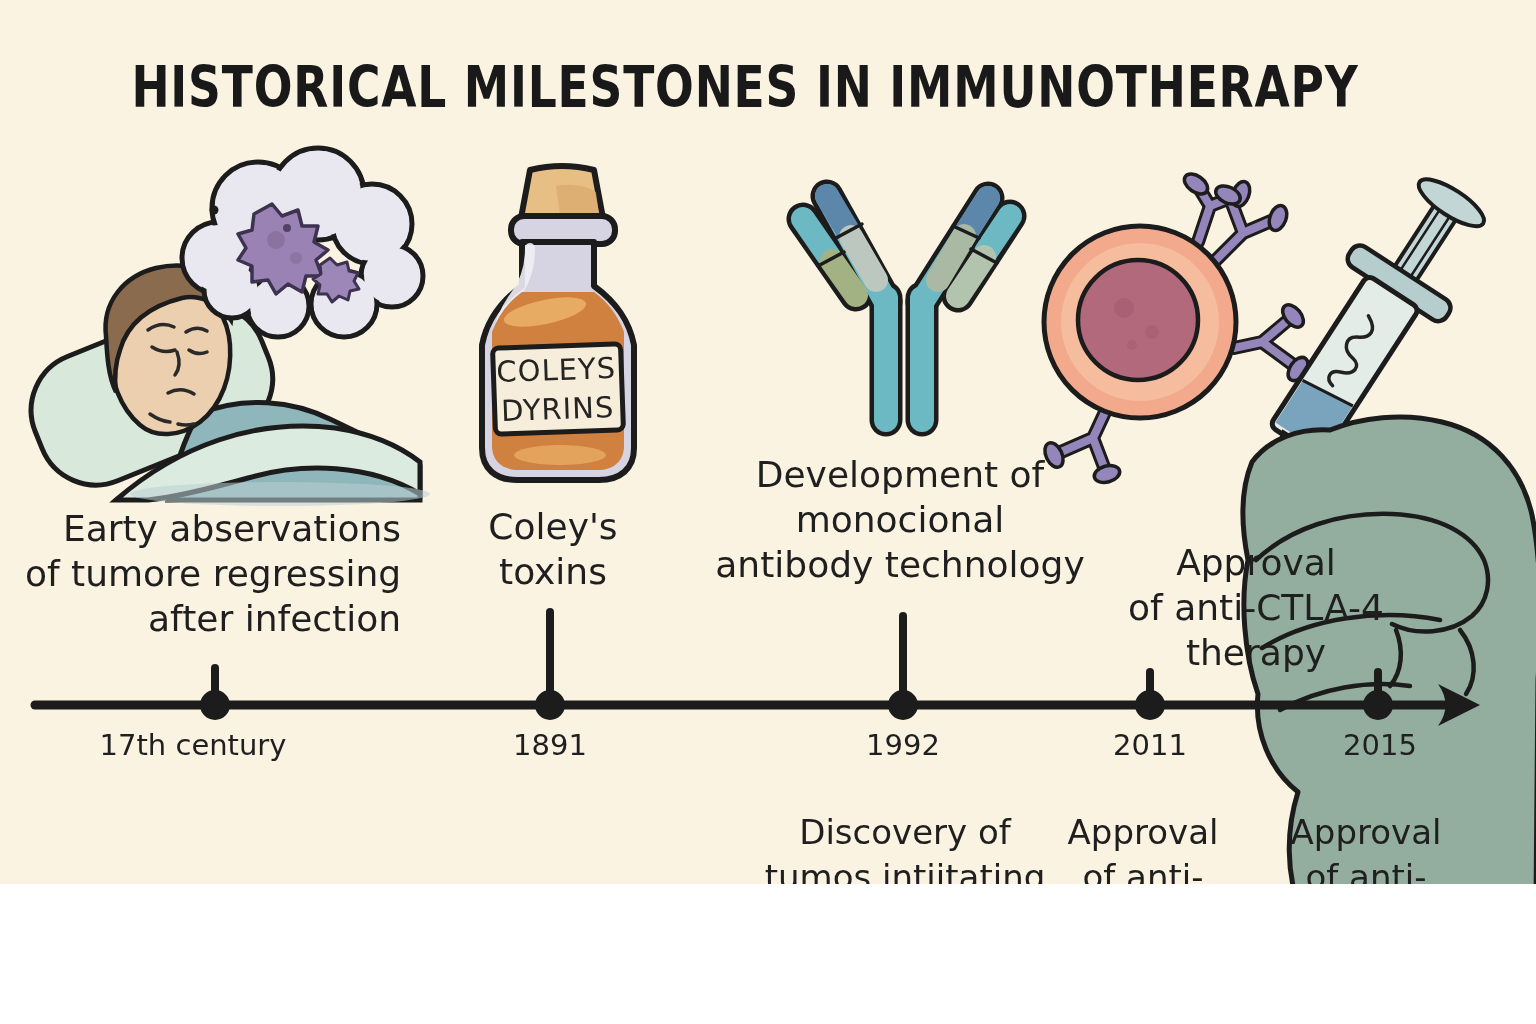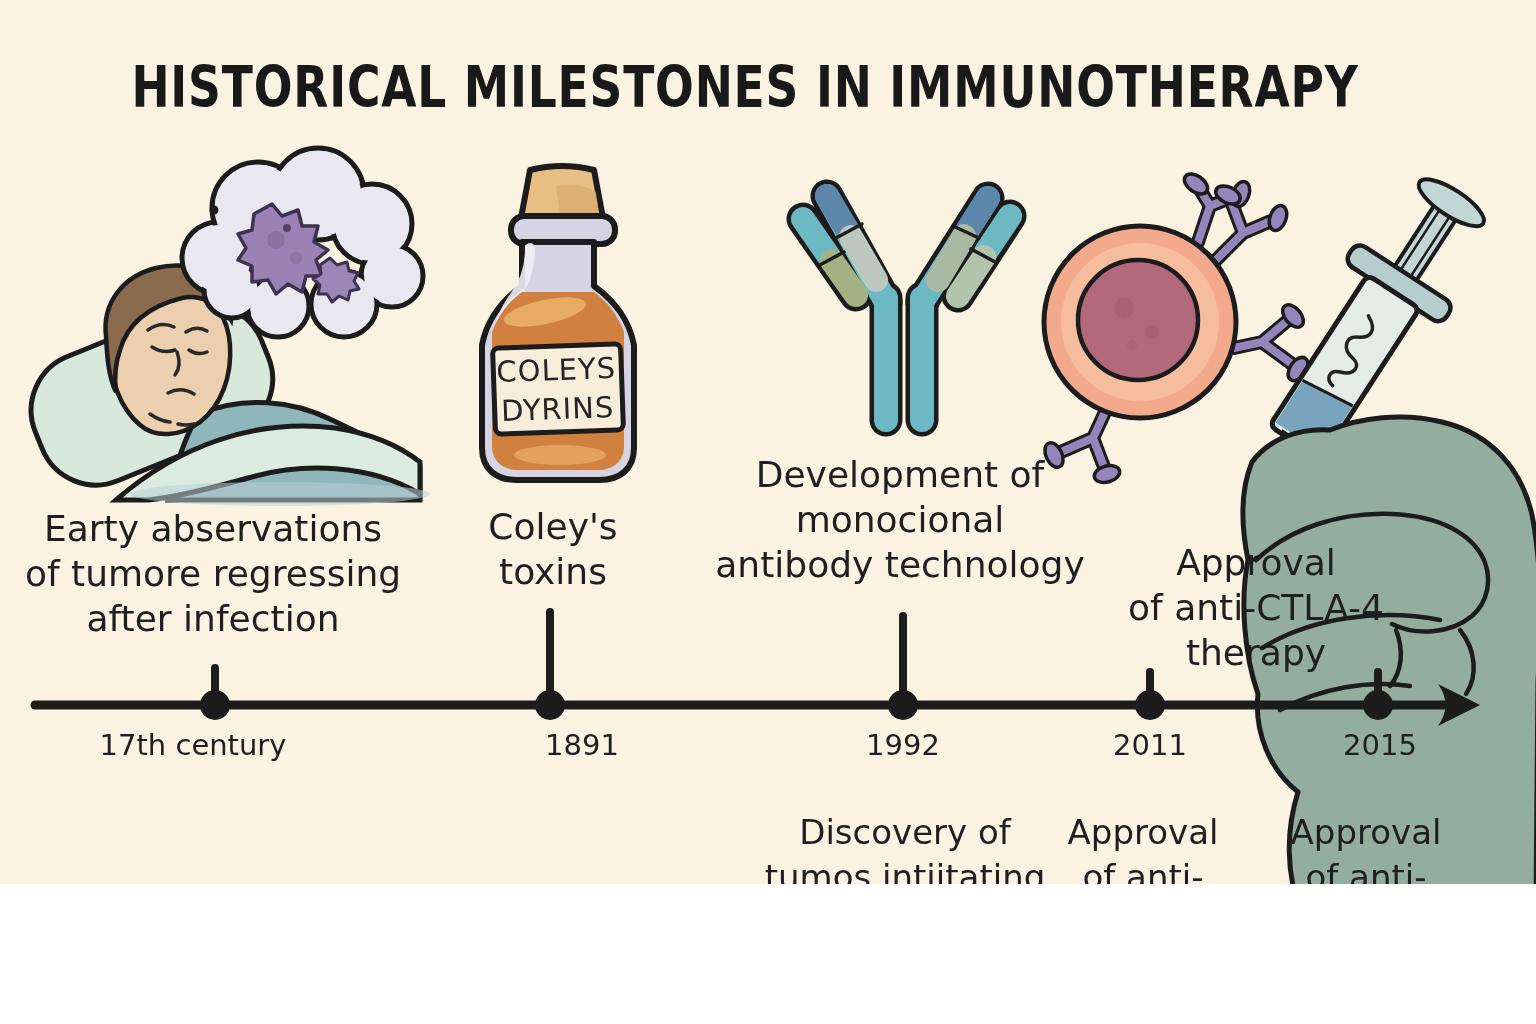--- a/index.html
+++ b/index.html
@@ -249,34 +249,34 @@
         <circle cx="1378" cy="705" r="15"></circle>
       </g>
     </g>
   </svg>
 
   <div class="title">HISTORICAL MILESTONES IN IMMUNOTHERAPY</div>
 
   <div class="txt bottle-label" style="left:557px;top:351px;">COLEYS
 DYRINS</div>
 
-  <div class="txt mlabel" style="left:213px;top:506px;">Earty abservations
+  <div class="txt mlabel" style="left:213px;top:506px;text-align:right;">Earty abservations
 of tumore regressing
 after infection</div>
   <div class="txt mlabel" style="left:553px;top:504px;">Coley's
 toxins</div>
   <div class="txt mlabel" style="left:900px;top:452px;">Development of
 monocional
 antibody technology</div>
   <div class="txt mlabel" style="left:1256px;top:540px;">Approval
 of anti-CTLA-4
 therapy</div>
 
   <div class="txt year" style="left:193px;">17th century</div>
-  <div class="txt year" style="left:550px;margin-left:32px;">1891</div>
+  <div class="txt year" style="left:550px;">1891</div>
   <div class="txt year" style="left:903px;">1992</div>
   <div class="txt year" style="left:1150px;text-align:center;">2011</div>
   <div class="txt year" style="left:1380px;">2015</div>
 
   <div class="txt sublabel" style="left:905px;">Discovery of
 tumos intiitating
 lymphocytes (TILs)</div>
   <div class="txt sublabel" style="left:1143px;">Approval
 of anti-
 CTLA-4</div>

